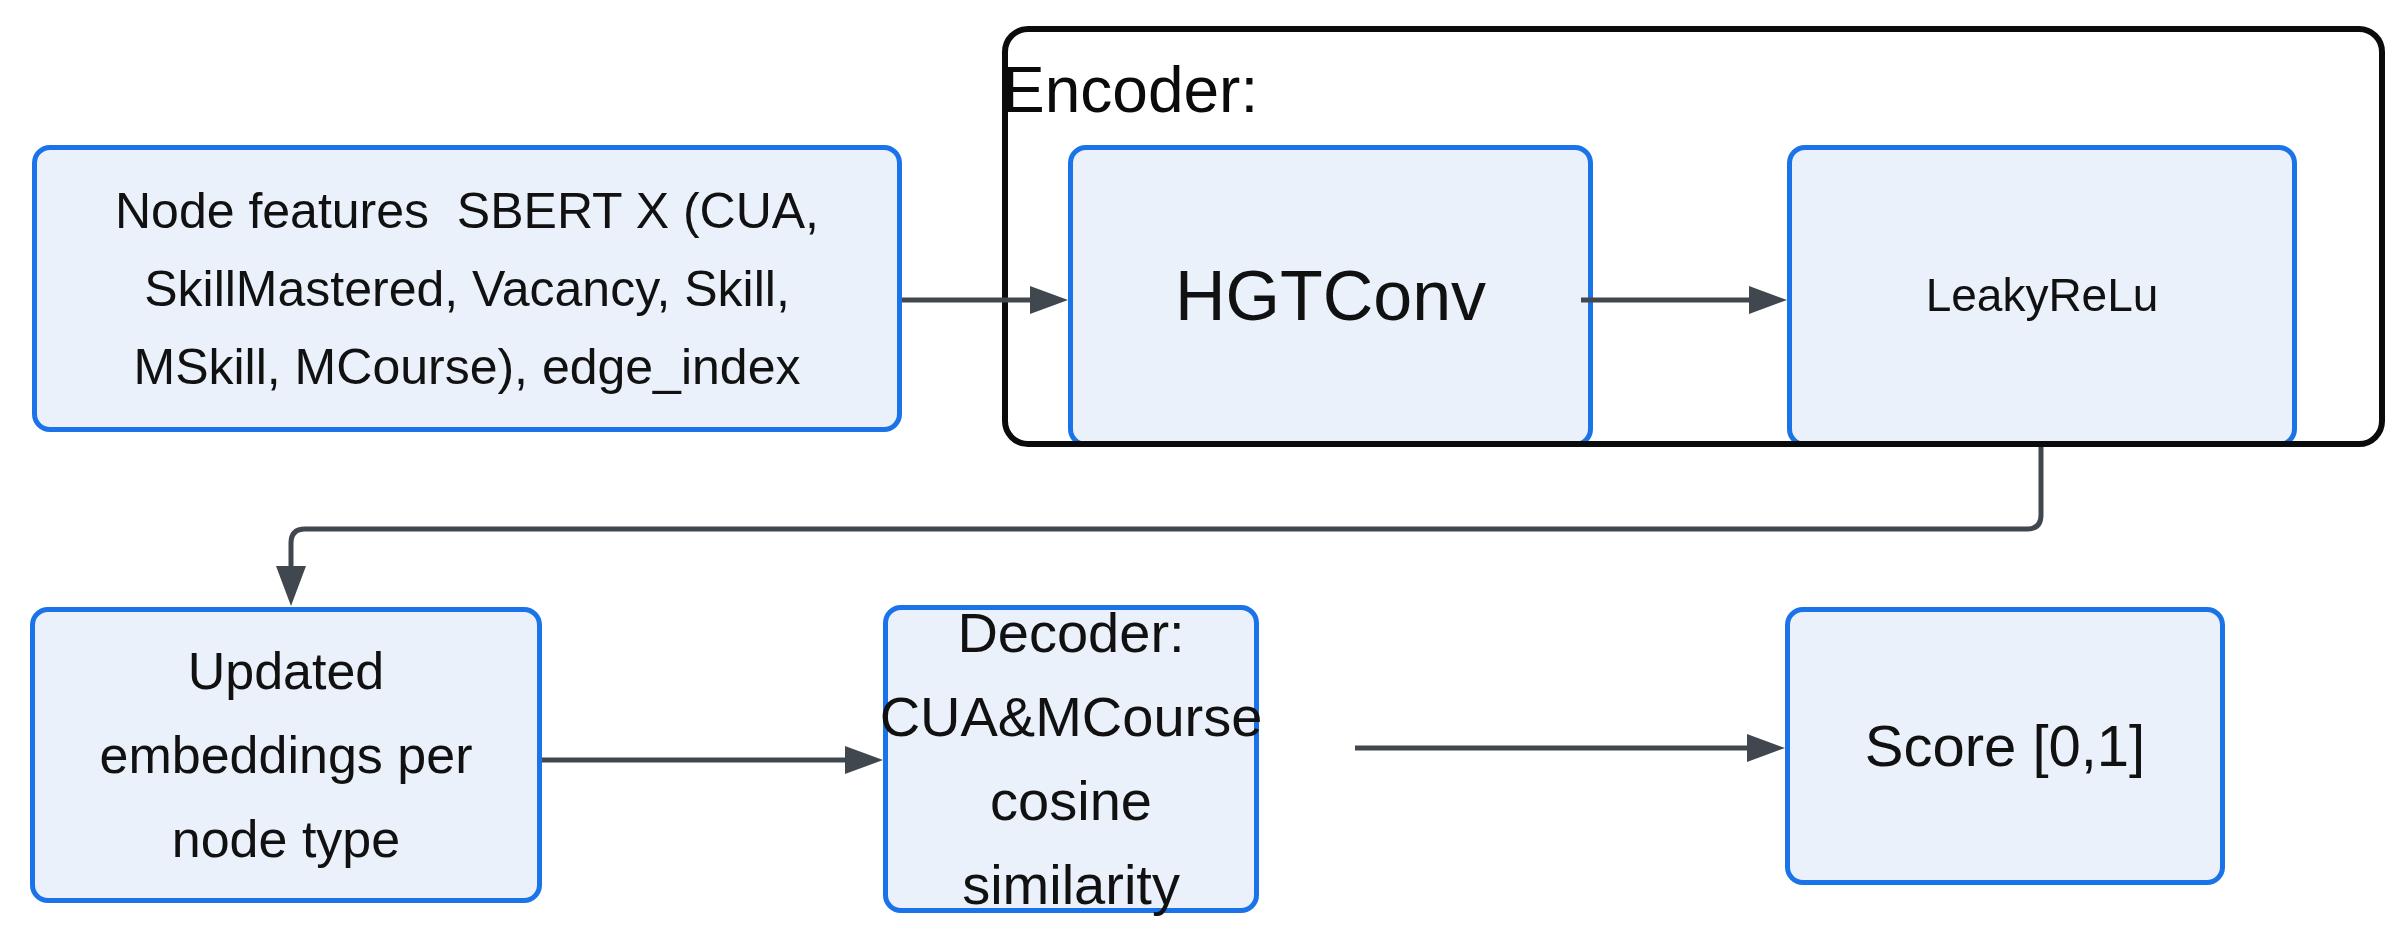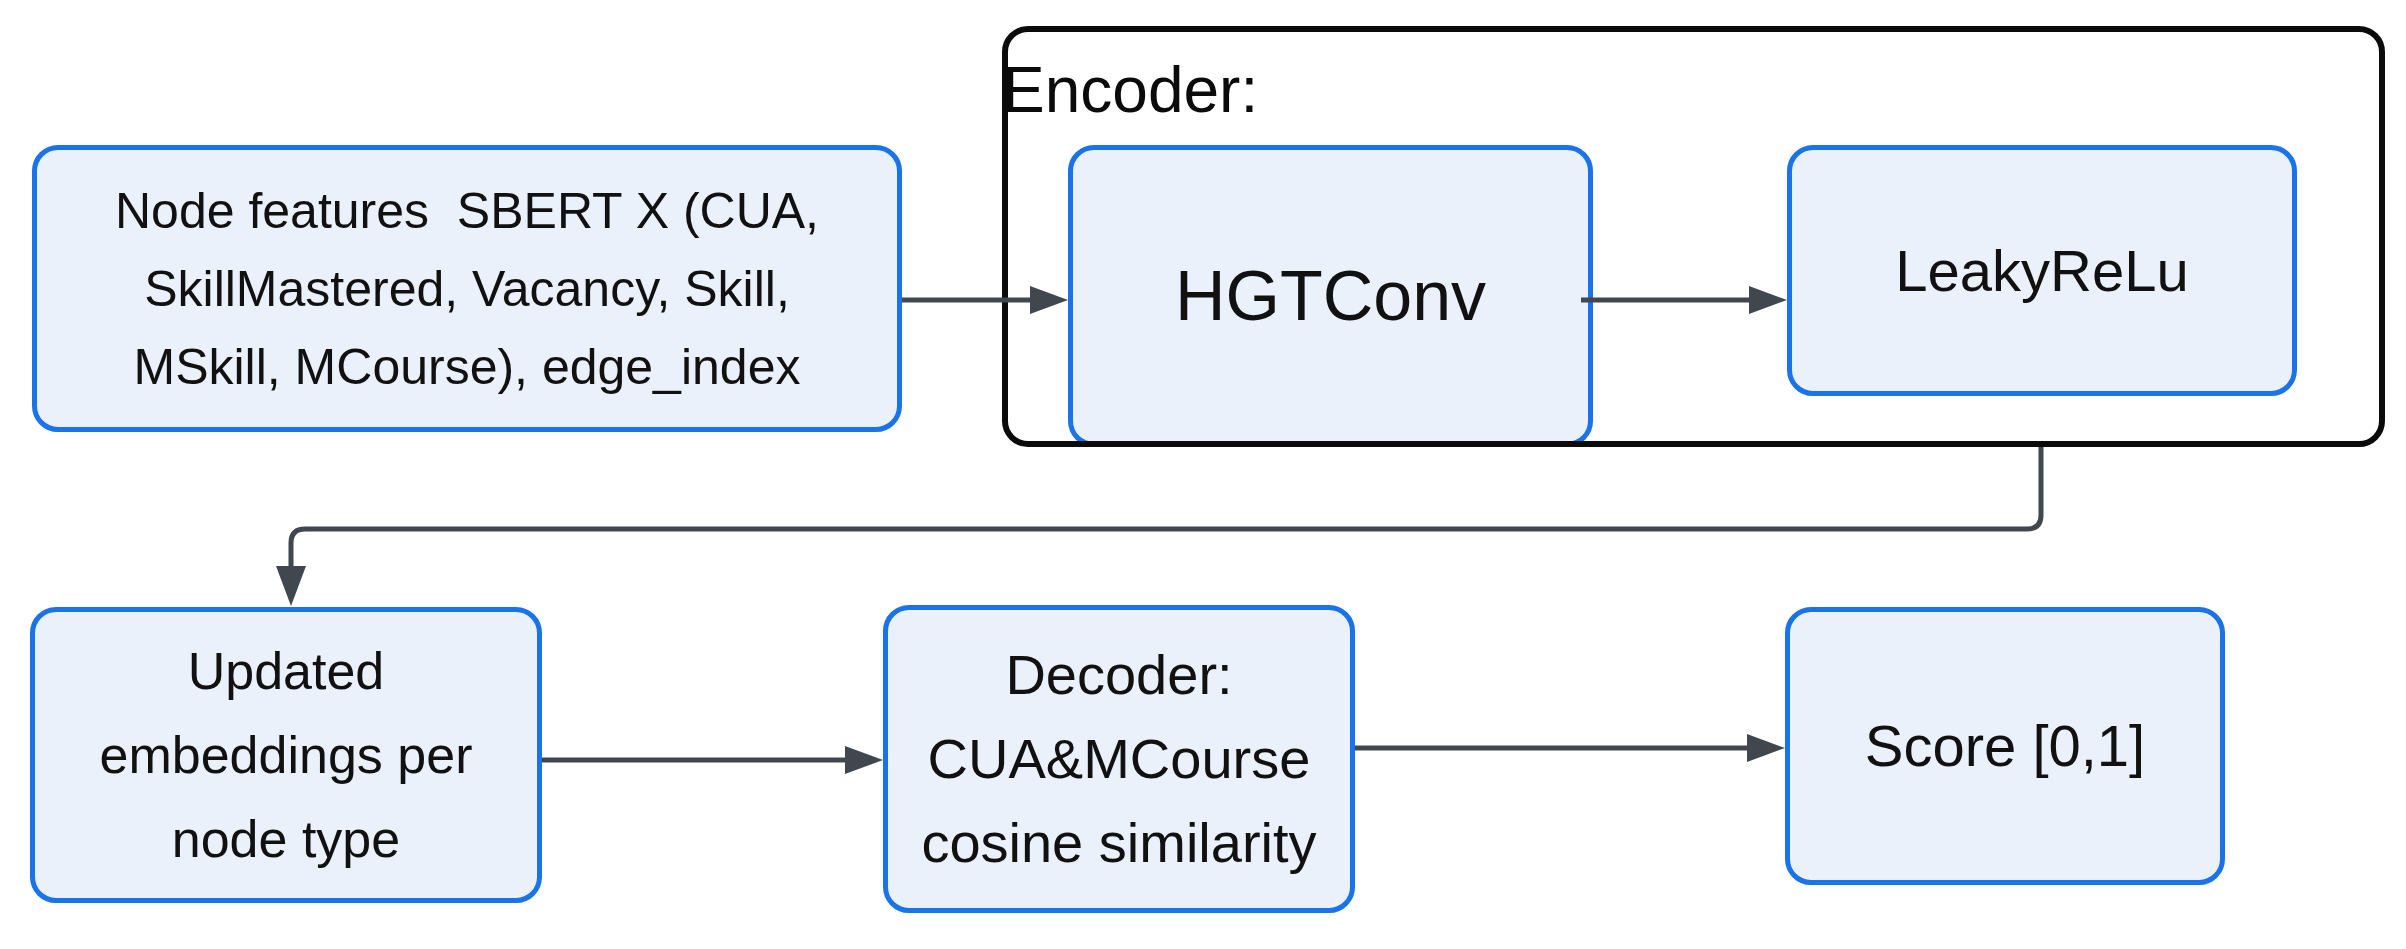--- a/index.html
+++ b/index.html
@@ -45,34 +45,34 @@
     color: #0b0b0b;
     z-index: 3;
     white-space: pre-wrap;
   }
   
   .node {
     position: absolute;
     box-sizing: border-box;
     background: #eaf1fb;
     border: 5px solid #1a73e8;
-    border-radius: 26px;
+    border-radius: 18px;
     display: flex;
     align-items: center;
     justify-content: center;
     text-align: center;
     z-index: 2;
     white-space: pre-wrap;
     color: #111111;
   }
   .node-features   { left: 32px;   top: 145px; width: 870px; height: 287px; font-size: 50px; line-height: 78px; }
   .node-hgtconv    { left: 1068px; top: 145px; width: 525px; height: 302px; font-size: 70px; line-height: 1.3; }
-  .node-leakyrelu  { left: 1787px; top: 145px; width: 510px; height: 251px; font-size: 58px; line-height: 1.3; }
+  .node-leakyrelu  { left: 1787px; top: 145px; width: 510px; height: 302px; font-size: 46px; line-height: 1.3; }
   .node-updated    { left: 30px;   top: 607px; width: 512px; height: 296px; font-size: 52px; line-height: 84px; }
-  .node-decoder    { left: 883px;  top: 605px; width: 472px; height: 308px; font-size: 56px; line-height: 84px; }
+  .node-decoder    { left: 883px;  top: 605px; width: 376px; height: 308px; font-size: 56px; line-height: 84px; }
   .node-score      { left: 1785px; top: 607px; width: 440px; height: 278px; font-size: 58px; line-height: 1.3; }
   
   .connectors {
     position: absolute;
     left: 0; top: 0;
     width: 2406px; height: 949px;
     z-index: 4;
     pointer-events: none;
   }
   .connectors path, .connectors line {

